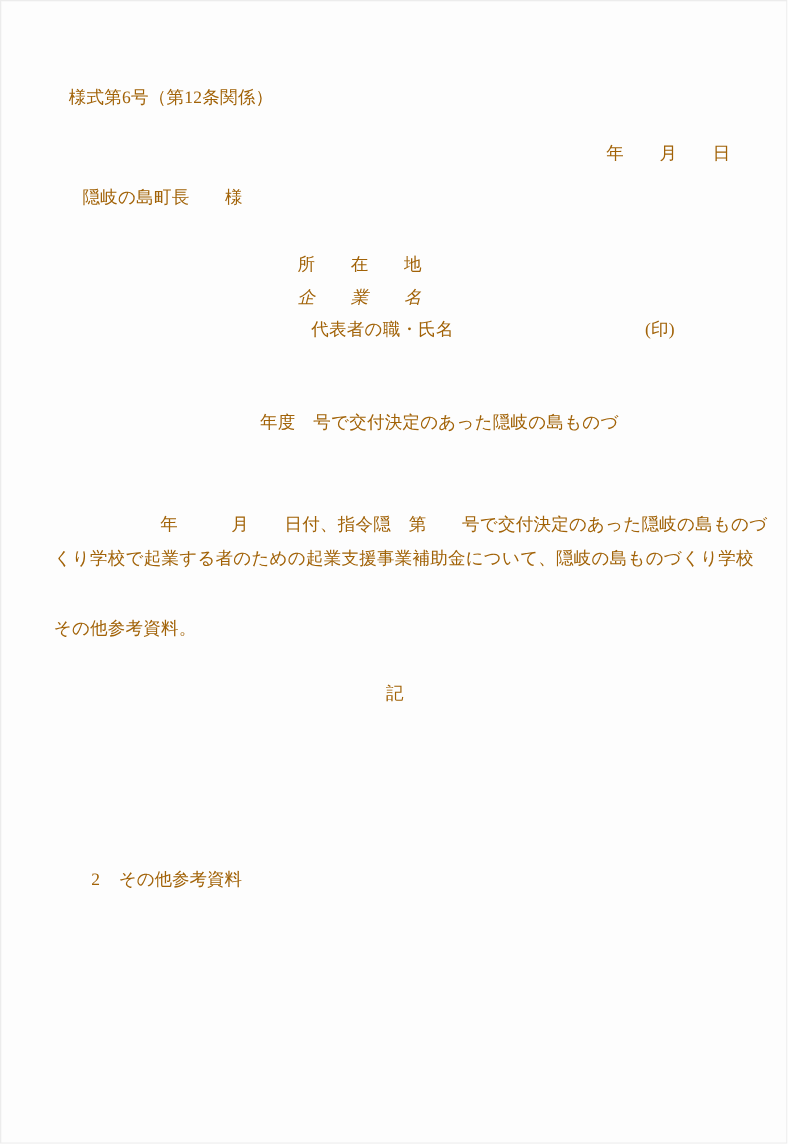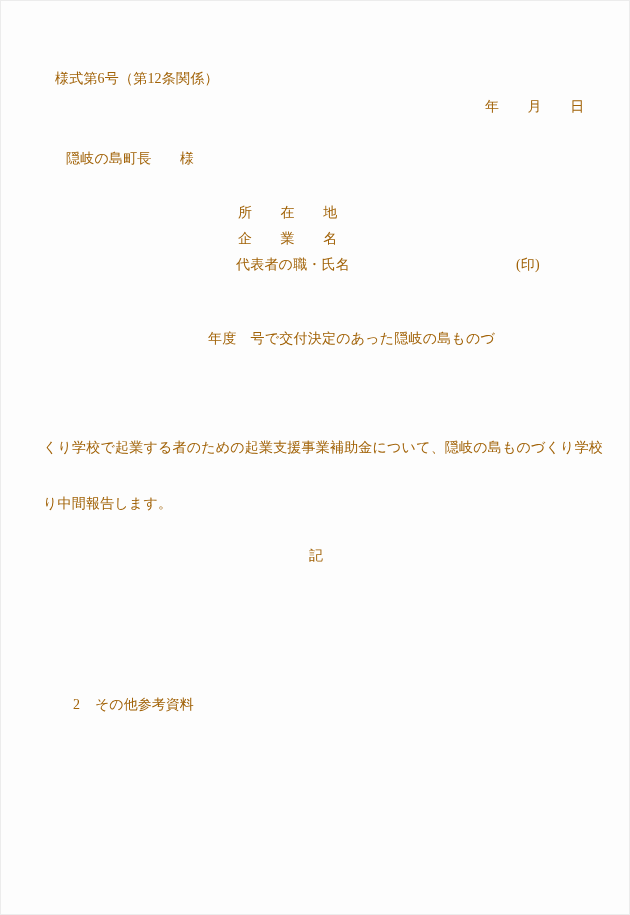--- a/index.html
+++ b/index.html
@@ -33,33 +33,34 @@
   .item-row { position: absolute; font-size: 14px; line-height: 16px; white-space: pre; }
   .item-label { margin-left: 15px; }
 </style>
 </head>
 <body>
 
 <div class="page">
 
   <div class="t" style="left:54px;  top:70px;">様式第6号（第12条関係）</div>
 
-  <div class="t" style="left:484px; top:98px;">年　　月　　日</div>
+  <div class="t" style="left:484px; top:115px;">年　　月　　日</div>
 
   <div class="t" style="left:65px;  top:150px;">隠岐の島町長　　様</div>
 
   <div class="t" style="left:237px; top:204px;font-family:Liberation Mono, monospace;">所　　在　　地</div>
-  <div class="t" style="left:237px; top:230px;">企　　業　　名</div>
-  <div class="t" style="left:235px; top:256px;">代表者の職・氏名</div>
+  <div class="t" style="left:237px; top:230px;font-style:italic;">企　　業　　名</div>
+  <div class="t" style="left:248px; top:256px;">代表者の職・氏名</div>
   <div class="t" style="left:515px; top:256px;">(印)</div>
 
   <div class="t" style="left:207px; top:330px;">年度　号で交付決定のあった隠岐の島ものづ</div>
 
+  <div class="t" style="left:42px;  top:412px;">　　　　　　年　　　月　　日付、指令隠　第　　号で交付決定のあった隠岐の島ものづ</div>
   <div class="t" style="left:42px;  top:439px;">くり学校で起業する者のための起業支援事業補助金について、隠岐の島ものづくり学校</div>
-  <div class="t" style="left:42px;  top:495px;">り中間報告します。</div>
+  <div class="t" style="left:42px;  top:495px;">その他参考資料。</div>
 
   <div class="t center" style="top:547px;">記</div>
 
 
   <div class="item-row" style="left:58px; top:680px;">
     <span>2</span><span class="item-label">その他参考資料</span>
   </div>
 
 </div>
 

